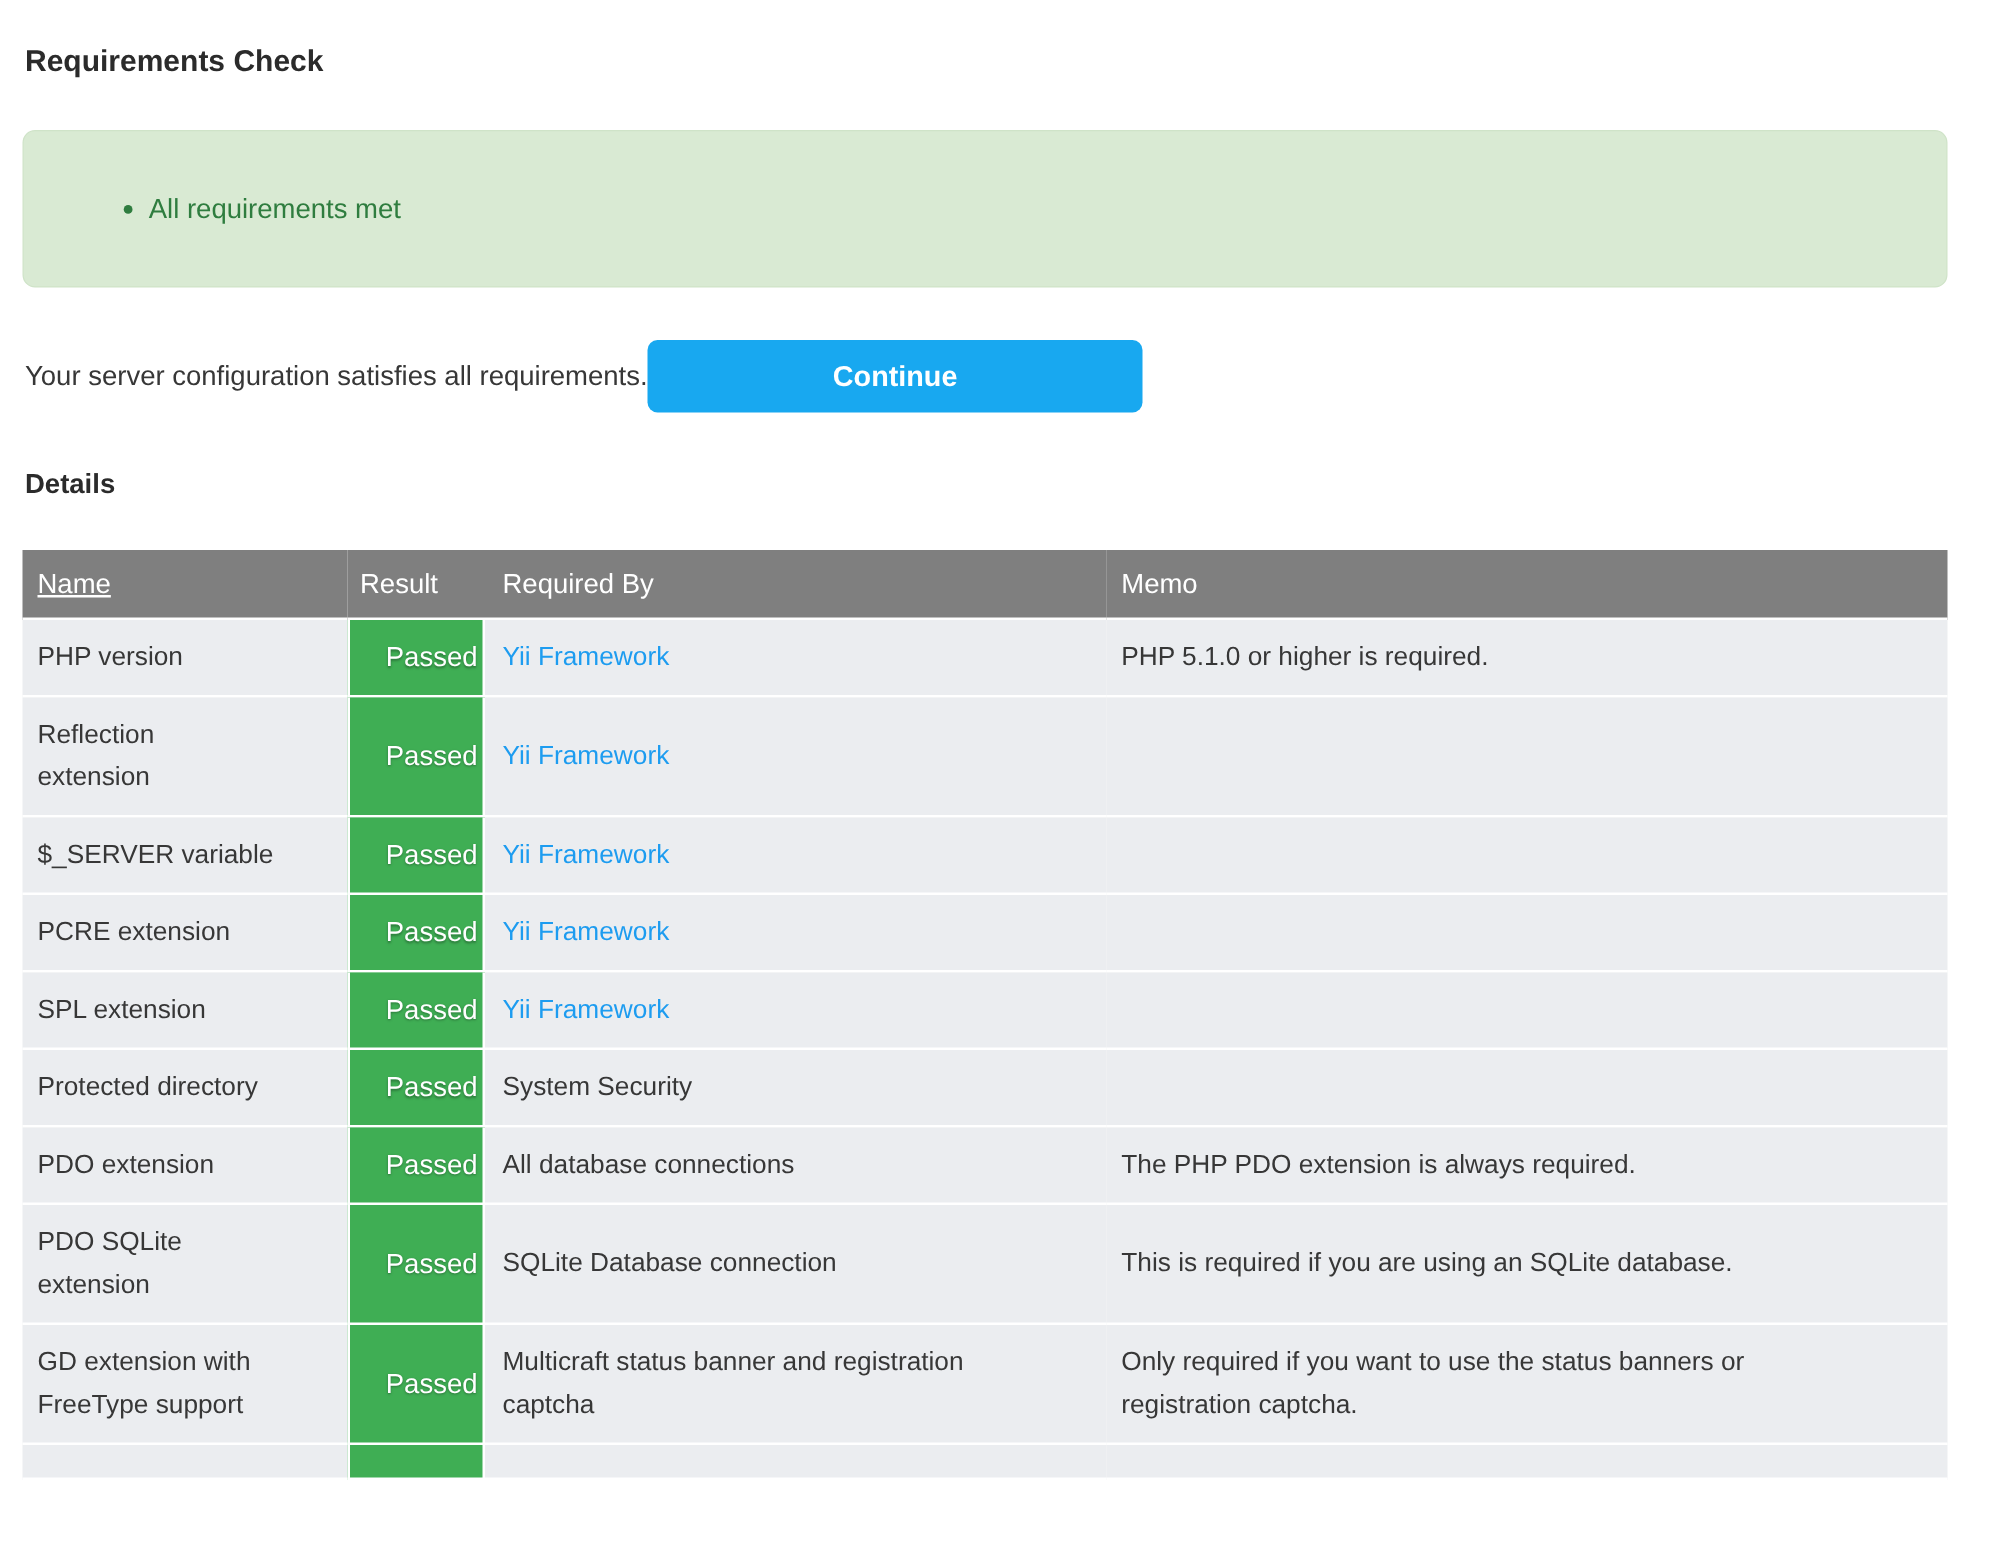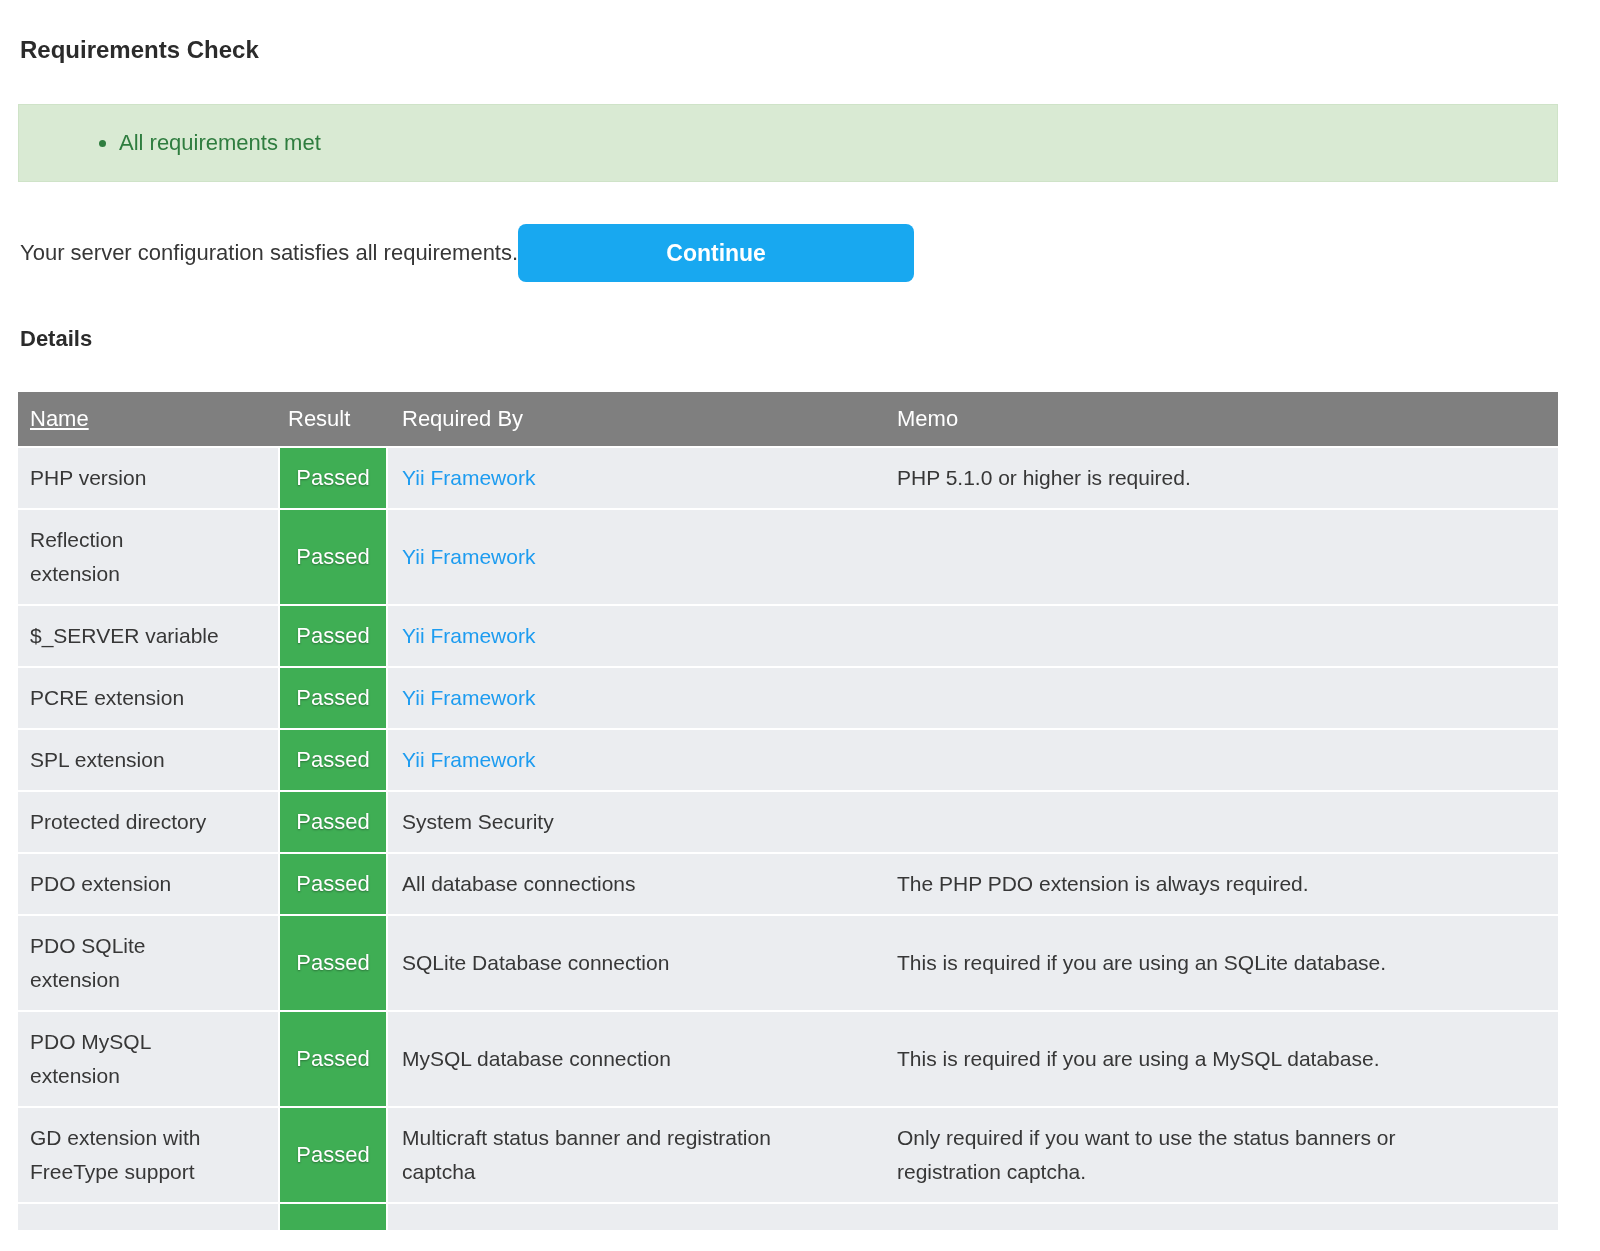--- a/index.html
+++ b/index.html
@@ -21,22 +21,22 @@
     font-family:"Liberation Sans","DejaVu Sans",sans-serif;color:var(--text);
   }
   .page{padding:0 42px 0 18px;}
 
   h1.page-title{
     font-size:24px;line-height:28px;font-weight:700;color:var(--heading);
     margin:36px 0 0 2px;
   }
   .alert{
     margin-top:40px;background:var(--alert-bg);
-    border:1px solid var(--alert-border);border-radius:0;
-    padding:24px 0;
+    border:1px solid var(--alert-border);border-radius:10px;
+    padding:48px 0;
   }
   .alert ul{margin:0;padding-left:100px;}
   .alert li{
     font-size:22px;line-height:28px;color:var(--alert-text);
   }
   .alert li::marker{color:var(--alert-text);}
 
   .status-row{
     margin-top:42px;display:flex;align-items:center;
   }
@@ -66,21 +66,21 @@
   th.h-req{padding-left:14px;}
   th.h-memo{padding-left:12px;}
   .req-table td{
     background:var(--row-bg);vertical-align:middle;
     line-height:34px;padding:13px 10px;
     border-bottom:2px solid #ffffff;
     white-space:pre-line;
   }
   td.c-name{padding-left:12px;color:var(--text);}
   td.c-result{
-    background:var(--pass);color:#ffffff;text-align:center;
+    background:var(--pass);color:#ffffff;text-align:right;
     border-left:2px solid #ffffff;border-right:2px solid #ffffff;
     padding-left:4px;padding-right:4px;
     text-shadow:0 1px 2px rgba(0,0,0,0.35);
     font-size:22px;
   }
   td.c-req{padding-left:14px;color:var(--text);}
   td.c-memo{padding-left:12px;color:var(--text);}
   .req-table a{color:var(--link);text-decoration:none;cursor:pointer;}
 </style>
 </head>
@@ -163,27 +163,20 @@
           <td class="c-memo">The PHP PDO extension is always required.</td>
         </tr>
         <tr>
           <td class="c-name">PDO SQLite
 extension</td>
           <td class="c-result">Passed</td>
           <td class="c-req">SQLite Database connection</td>
           <td class="c-memo">This is required if you are using an SQLite database.</td>
         </tr>
         <tr>
-          <td class="c-name">PDO MySQL
-extension</td>
-          <td class="c-result">Passed</td>
-          <td class="c-req">MySQL database connection</td>
-          <td class="c-memo">This is required if you are using a MySQL database.</td>
-        </tr>
-        <tr>
           <td class="c-name">GD extension with
 FreeType support</td>
           <td class="c-result">Passed</td>
           <td class="c-req">Multicraft status banner and registration
 captcha</td>
           <td class="c-memo">Only required if you want to use the status banners or
 registration captcha.</td>
         </tr>
         <tr>
           <td class="c-name"></td>

